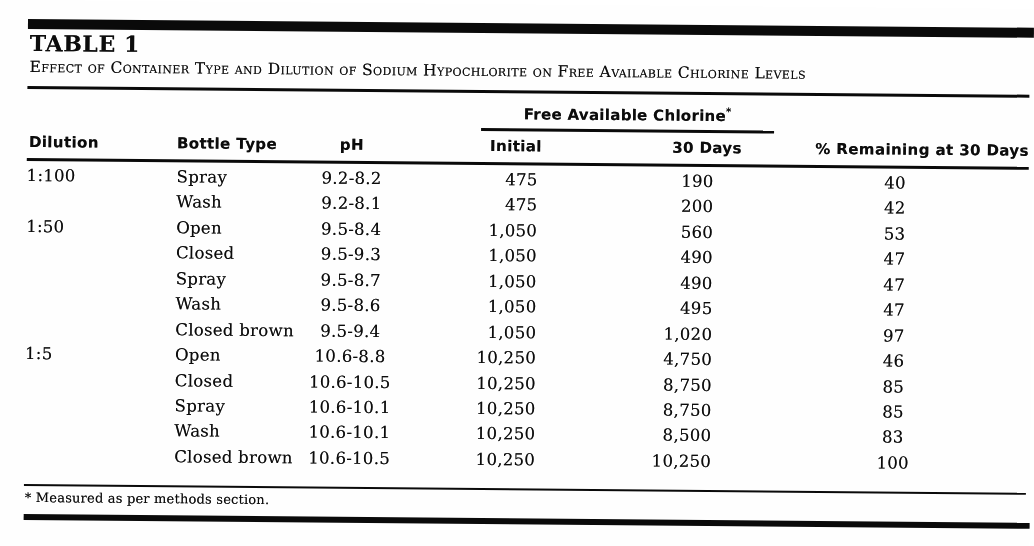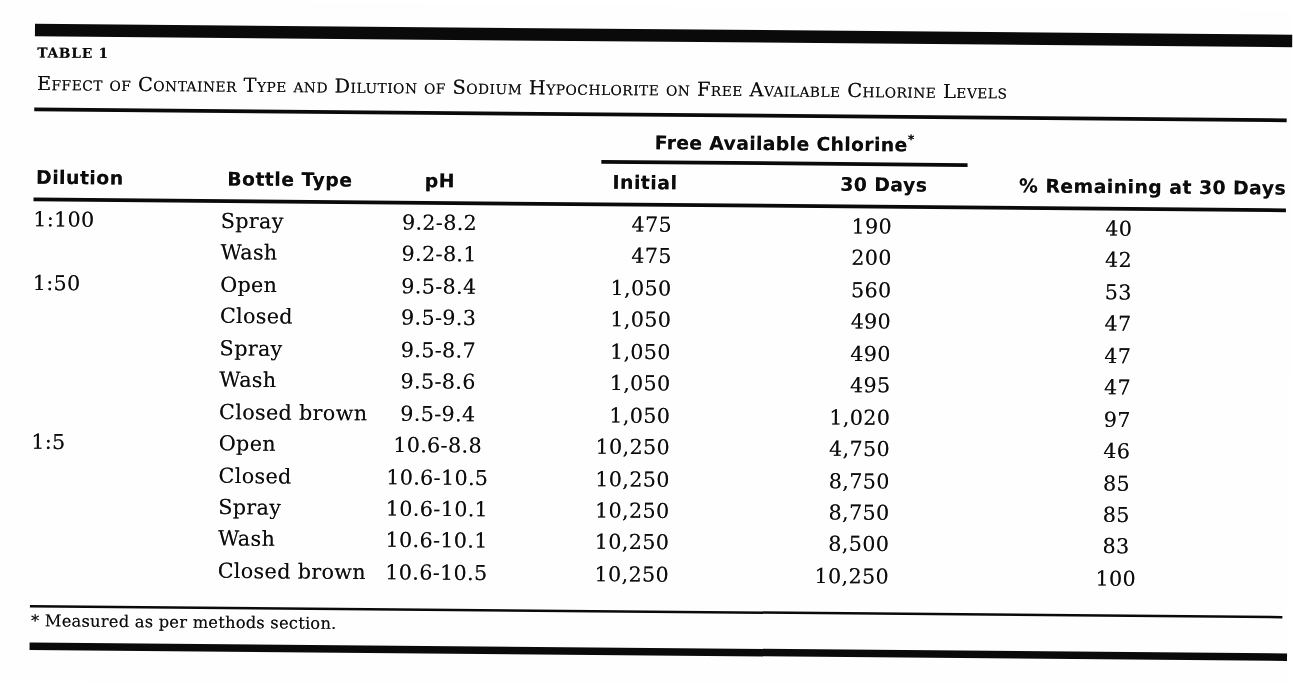--- a/index.html
+++ b/index.html
@@ -14,41 +14,41 @@
   .rule{position:absolute;background:#0a0a0a;}
   .bar-top{left:28px;top:19px;width:1006px;height:10px;}
   .bar-bottom{left:28px;top:514px;width:1006px;height:6px;}
   .rule-caption{left:28px;top:86px;width:1002px;height:3px;}
   .rule-spanner{left:482px;top:124px;width:293px;height:3px;}
   .rule-header{left:28px;top:158px;width:1002px;height:3px;}
   .rule-foot{left:28px;top:484px;width:1002px;height:2px;}
 
   .title{
     position:absolute;left:30px;top:33px;
-    font-size:11px;font-weight:700;letter-spacing:0.6px;line-height:20px;
+    font-size:22px;font-weight:700;letter-spacing:0.6px;line-height:20px;
   }
   .caption{
     position:absolute;left:30px;top:56px;
     font-size:15.5px;line-height:22px;font-variant:small-caps;letter-spacing:0.4px;
   }
   .spanner{
     position:absolute;left:482px;top:100px;width:293px;
     text-align:center;font-family:"DejaVu Sans", sans-serif;
     font-weight:700;font-size:15px;letter-spacing:0.3px;line-height:20px;
   }
   .spanner sup{font-size:10px;vertical-align:super;line-height:0;}
 
   .grid{display:grid;grid-template-columns:150px 110px 130px 125px 200px 287px;}
   .header-row{
     position:absolute;left:28px;top:129px;width:1002px;
     font-family:"DejaVu Sans", sans-serif;font-weight:700;
     font-size:15px;letter-spacing:0.4px;line-height:26px;
   }
   .h1{text-align:left;padding-left:2px;}
-  .h2{text-align:center;}
+  .h2{text-align:left;}
   .h3{text-align:center;}
   .h4{text-align:right;}
   .h5{text-align:right;}
   .h6{text-align:right;}
 
   .rows{position:absolute;left:28px;top:163px;width:1002px;}
   .data-row{height:25.45px;font-size:16.5px;letter-spacing:0.3px;align-items:center;}
   .cell{line-height:25.45px;white-space:nowrap;}
   .c1{text-align:left;padding-left:0px;}
   .c2{text-align:left;}

